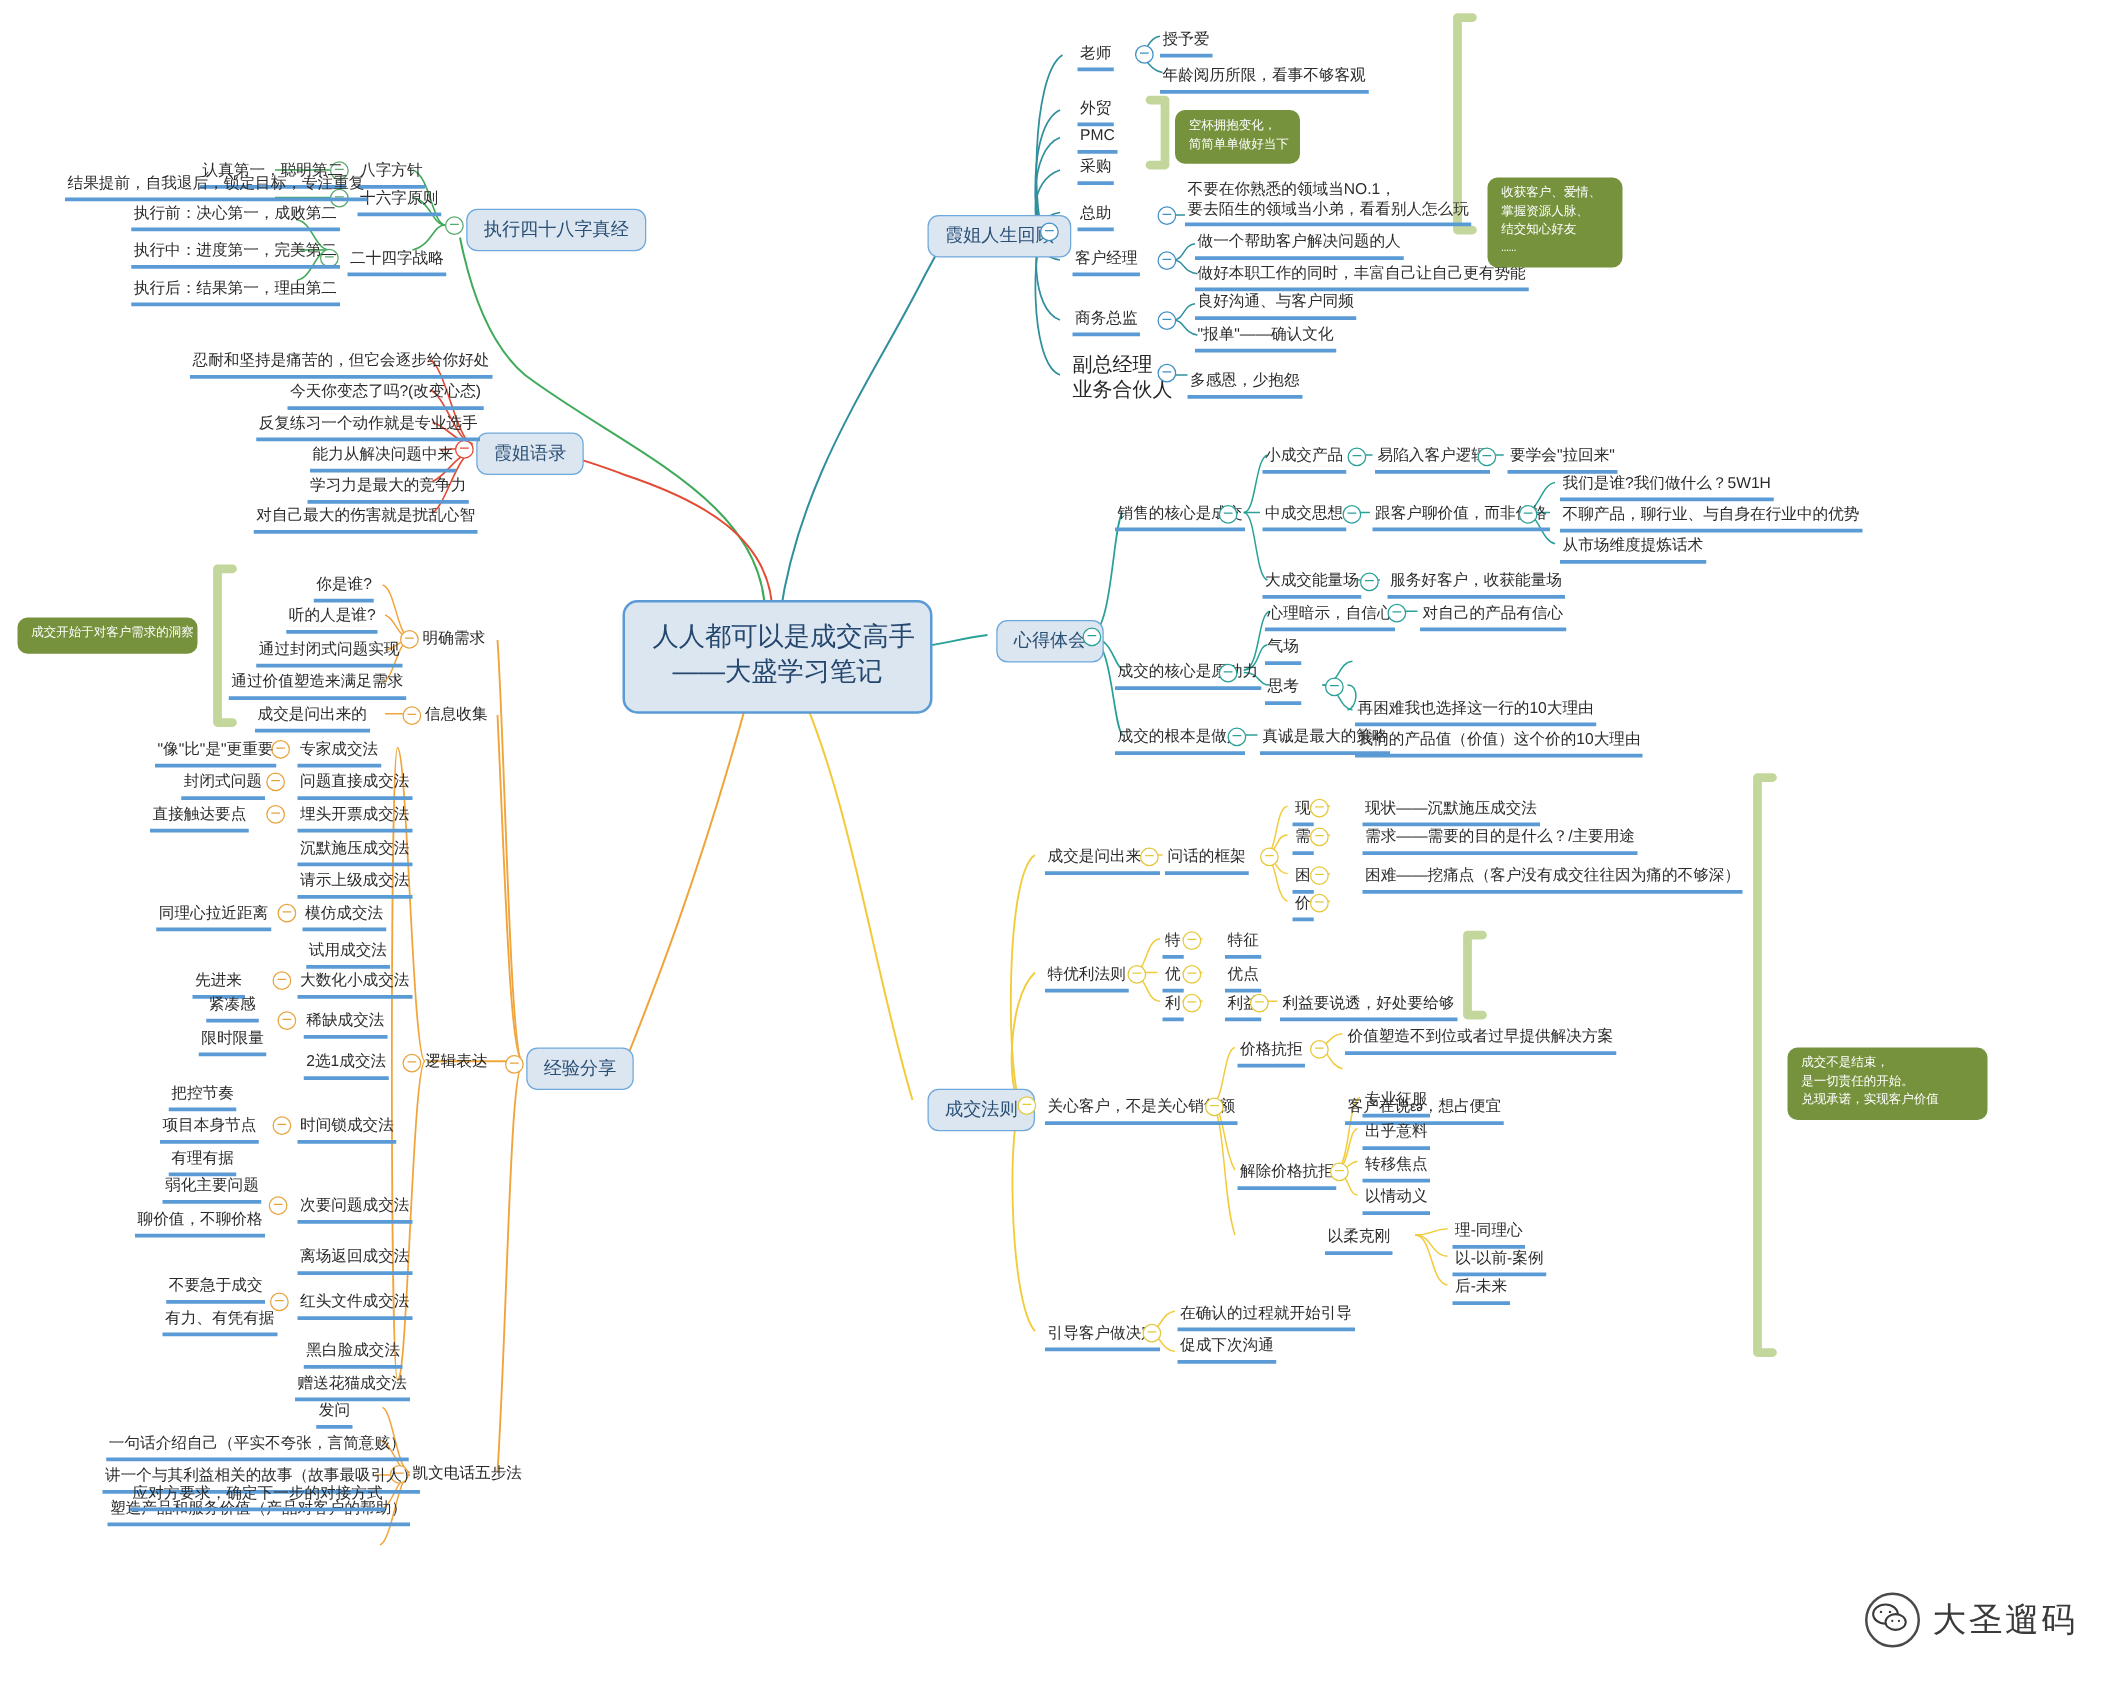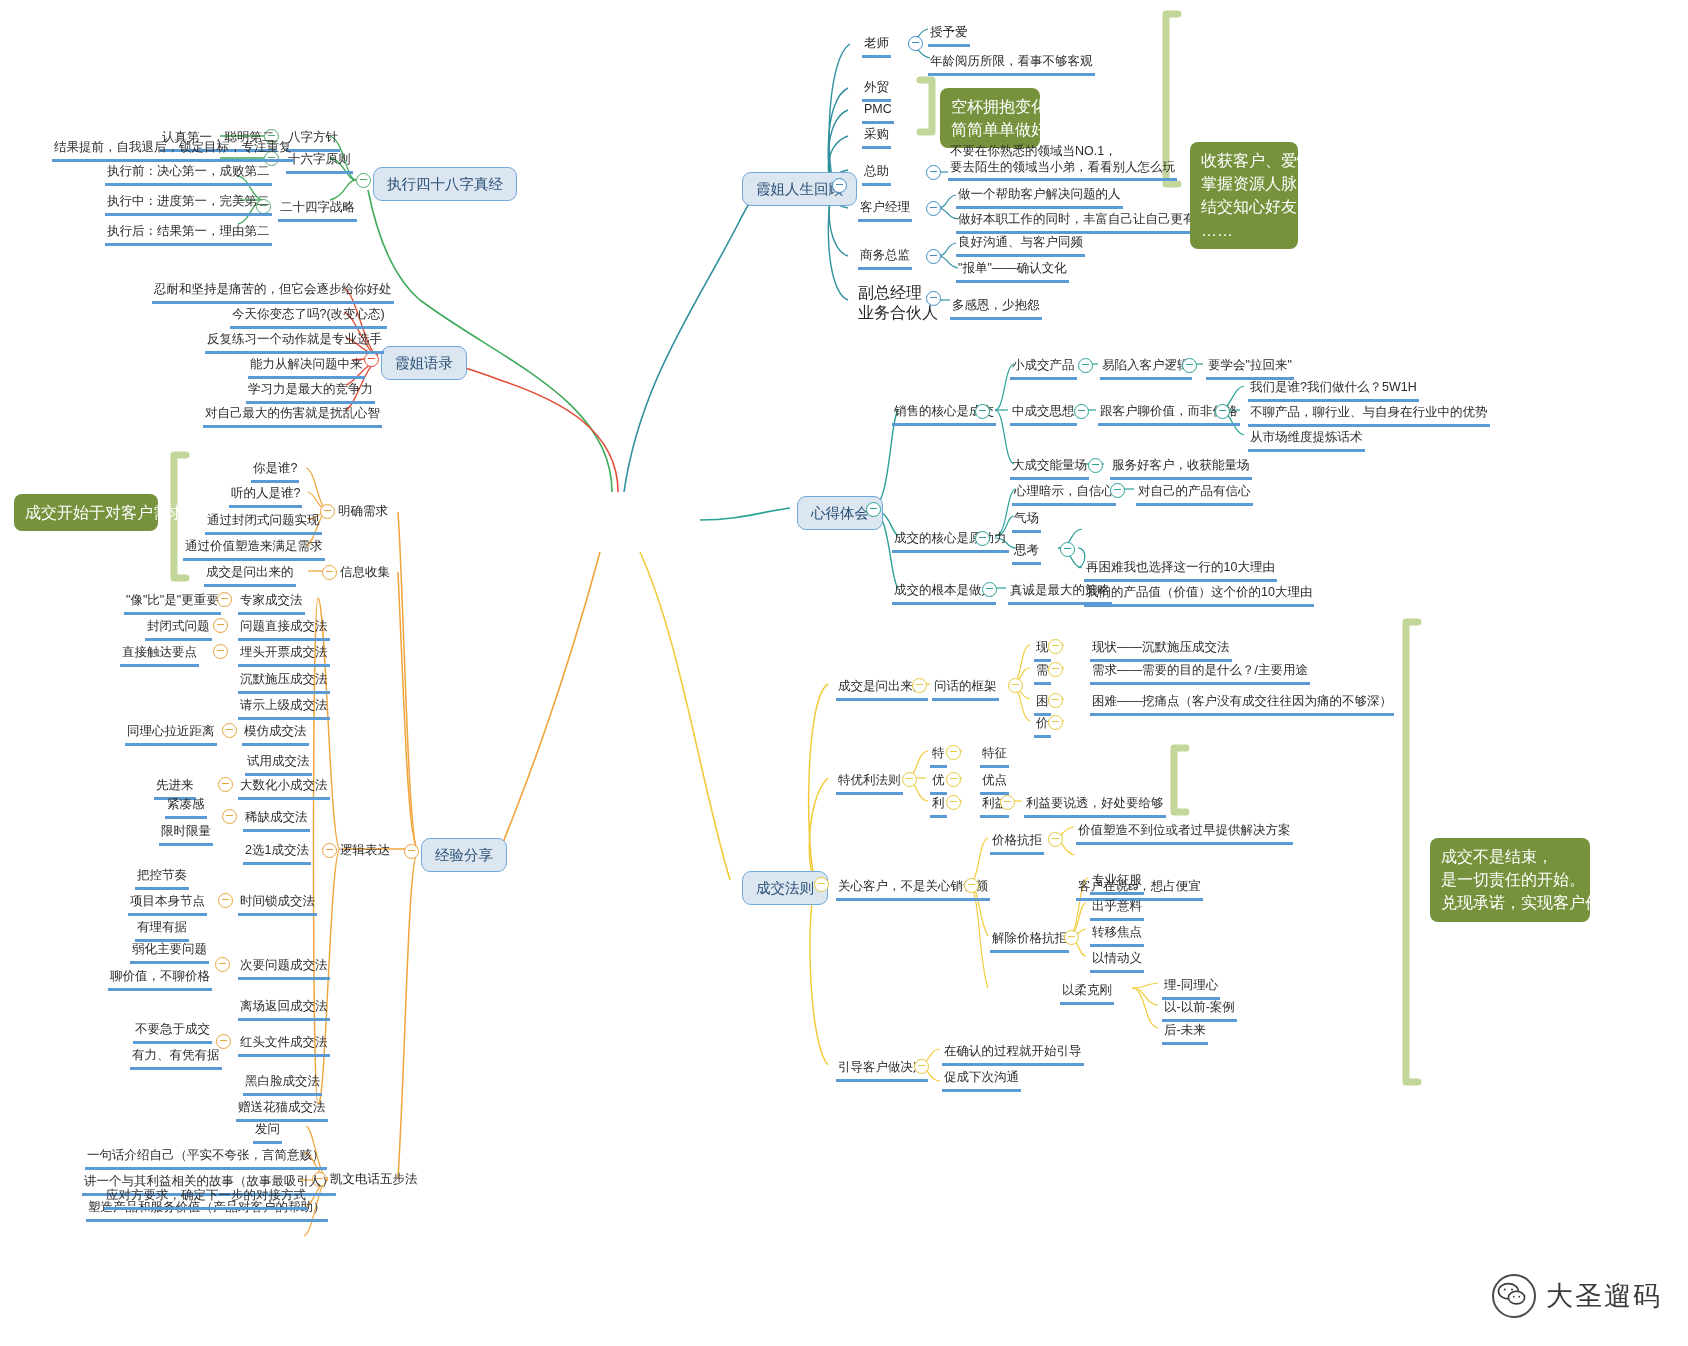--- a/index.html
+++ b/index.html
@@ -28,21 +28,21 @@
     padding:14px 22px 16px 22px;line-height:1.35;
   }
   
   .lvl1{
     background:#dce6f1;border:1.6px solid #6fa8dc;border-radius:9px;
     color:#2a4f75;font-size:14.5px;text-align:center;padding:7px 13px;
   }
   
   .green{
     background:#76923c;color:#ffffff;border-radius:8px;
-    font-size:16px;padding:7px 11px;line-height:1.45;
+    font-size:10px;padding:7px 11px;line-height:1.45;font-family:Liberation Mono, monospace;
   }
 
   
   .tog{
     position:absolute;width:13px;height:13px;border-radius:50%;
     border:1.3px solid #55a868;background:#ffffff;
   }
   .tog:after{
     content:"";position:absolute;left:2.5px;top:5.2px;width:7px;height:1.3px;
     background:#55a868;
@@ -197,20 +197,24 @@
     <path d="M918 1067 C930 1067, 928 1080, 940 1081" fill="none" stroke="#f2cb3b" stroke-width="1.2"></path>
 
     <path d="M1178 14 L1166 14 L1166 184 L1178 184" fill="none" stroke="#c3d69b" stroke-width="7" stroke-linecap="round" stroke-linejoin="round"></path>
     <path d="M920 80 L932 80 L932 132 L920 132" fill="none" stroke="#c3d69b" stroke-width="7" stroke-linecap="round" stroke-linejoin="round"></path>
     <path d="M186 455 L174 455 L174 578 L186 578" fill="none" stroke="#c3d69b" stroke-width="7" stroke-linecap="round" stroke-linejoin="round"></path>
     <path d="M1186 748 L1174 748 L1174 812 L1186 812" fill="none" stroke="#c3d69b" stroke-width="7" stroke-linecap="round" stroke-linejoin="round"></path>
     <path d="M1418 622 L1406 622 L1406 1082 L1418 1082" fill="none" stroke="#c3d69b" stroke-width="7" stroke-linecap="round" stroke-linejoin="round"></path>
     <path d="M168 126 L158 126 L158 232 L168 232" fill="none" stroke="#c3d69b" stroke-width="0"></path>
   </svg>
 
+  <div class="node root" style="left:498px;top:480px;width:200px;">
+    <div>人人都可以是成交高手</div>
+    <div>——大盛学习笔记</div>
+  </div>
 
   <div class="node lvl1" style="left:373px;top:167px;"><span>执行四十八字真经</span></div>
   <div class="tog" style="left:356px;top:173px;"></div>
 
   <div class="node" style="left:286px;top:126px;"><span class="n">八字方针</span></div>
   <div class="tog" style="left:264px;top:129px;"></div>
   <div class="node" style="left:160px;top:126px;"><span class="n">认真第一，聪明第二</span></div>
 
   <div class="node" style="left:286px;top:148px;"><span class="n">十六字原则</span></div>
   <div class="tog" style="left:264px;top:151px;"></div>

